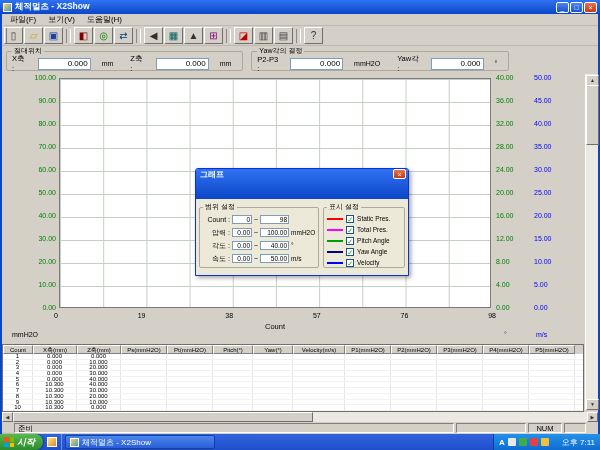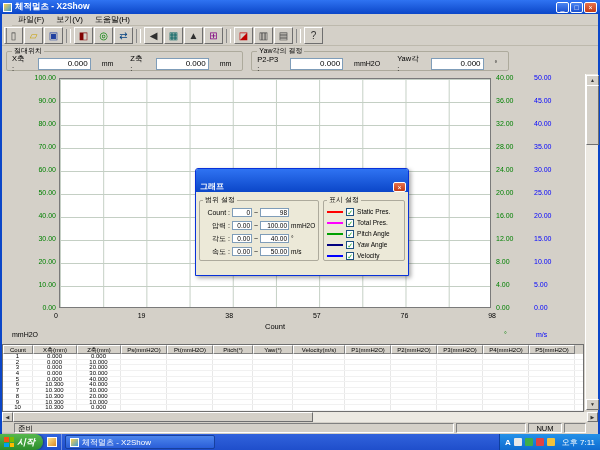--- a/index.html
+++ b/index.html
@@ -7,21 +7,21 @@
   body{position:relative;background:#d4d0c8;font-family:"Liberation Sans",sans-serif;font-size:9px;color:#000}
   .app{position:absolute;inset:0 0 16px 0;background:#d4d0c8;box-shadow:inset 2px 0 0 var(--title_b), inset -2px 0 0 var(--title_b)}
   
   .titlebar{position:absolute;left:0;top:0;right:0;height:14px;background:linear-gradient(180deg,var(--title_a),var(--title_b));display:flex;align-items:center;padding:0 3px;color:#fff}
   .appicon{width:9px;height:9px;background:linear-gradient(135deg,#ffd24a,#3a9ad9);border:1px solid #fff;margin-right:3px}
   .wtitle{font-size:8.5px;font-weight:bold;flex:1;white-space:nowrap;overflow:hidden}
   .winbtns{display:flex;gap:1px}
   .wb{width:13px;height:11px;font-size:7px;line-height:9px;color:#fff;background:linear-gradient(#4a85f2,#1c51cf);border:1px solid #fff;border-radius:2px;text-align:center;padding:0}
   .wb.close{background:linear-gradient(#e8734c,#c33a17)}
   
-  .menubar{position:absolute;left:12px;right:2px;top:14px;height:12px;background:#d4d0c8;display:flex;align-items:center;border-bottom:1px solid #bdb9ad}
+  .menubar{position:absolute;left:4px;right:2px;top:14px;height:12px;background:#d4d0c8;display:flex;align-items:center;border-bottom:1px solid #bdb9ad}
   .menuitem{padding:0 6px;font-size:8px}
   
   .toolbar{position:absolute;left:2px;right:2px;top:26px;height:20px;background:#d4d0c8;display:flex;align-items:center;gap:1px;padding:0 2px;border-bottom:1px solid #bdb9ad}
   .grip{width:3px;height:15px;border-left:1px solid #fff;border-right:1px solid #808080;margin-right:3px}
   .tbtn{width:19px;height:17px;background:#d4d0c8;border:1px solid;border-color:#fff #6f6f6f #6f6f6f #fff;display:flex;align-items:center;justify-content:center;padding:0}
   .tglyph{font-size:10px;line-height:10px}
   .toolbar [data-name="toolbar-separator"]{width:5px;height:14px;border:none;background:none;border-left:1px solid #8a8a8a;border-right:1px solid #fff;margin:0 2px;border-radius:0}
   
   .ctrlpanel{position:absolute;left:2px;right:2px;top:46px;height:26px;display:flex;gap:8px;padding:0 4px;align-items:flex-start}
   fieldset{border:1px solid #adaa9c;border-radius:2px;height:25px;padding:1px 5px 2px;display:block}
@@ -84,24 +84,24 @@
   .winflag .r{background:#f65314}.winflag .g{background:#7cbb00}.winflag .b{background:#00a1f1}.winflag .y{background:#ffbb00}
   .quicklaunch{display:flex;align-items:center;padding:0 4px;border-right:1px solid rgba(255,255,255,.35)}
   .ql-icon{width:10px;height:10px;background:linear-gradient(135deg,#ffe38a,#d98a2b);border:1px solid #fff}
   .taskbtn{display:flex;align-items:center;gap:3px;width:150px;margin:1px 0 1px 3px;padding:0 4px;background:linear-gradient(180deg,#4d86ec,#2a5ed8);border:1px solid #17409e;border-radius:2px;color:#fff;font-size:8px;overflow:hidden;white-space:nowrap}
   .ticon{width:9px;height:9px;background:linear-gradient(135deg,#ffd24a,#3a9ad9);border:1px solid #fff;flex:none}
   .tb-spacer{flex:1}
   .tray{display:flex;align-items:center;gap:3px;padding:0 5px;background:linear-gradient(180deg,var(--tray_a),var(--tray_b));border-left:1px solid #0d3f9e;font-size:8px}
   .trayicon{width:8px;height:8px;border-radius:1px}
   .trayicon.ime{width:auto;height:auto;background:none;font-weight:bold;font-size:8px}
   .ti1{background:#e8e8e8}.ti2{background:#3fae49}.ti3{background:#e04343}.ti4{background:#f0c23c}
-  .clock{margin-left:4px;white-space:nowrap}
+  .clock{margin-left:10px;white-space:nowrap}
   
   .dialog{position:absolute;left:195px;top:168px;width:214px;height:108px;z-index:10;border:1px solid #0831d9;border-radius:3px 3px 0 0;background:#ece9d8;box-shadow:2px 2px 4px rgba(0,0,0,.35)}
-  .dtitle{height:23px;background:linear-gradient(180deg,var(--title_a),var(--title_b));border-radius:2px 2px 0 0;display:flex;align-items:flex-end;padding:0 2px 0 4px;color:#fff;font-size:8px;font-weight:bold}
+  .dtitle{height:30px;background:linear-gradient(180deg,var(--title_a),var(--title_b));border-radius:2px 2px 0 0;display:flex;align-items:flex-start;padding:0 2px 0 4px;color:#fff;font-size:8px;font-weight:bold}
   .dtitle span{flex:1}
   .dclose{width:13px;height:10px;background:linear-gradient(#e8734c,#c33a17);border:1px solid #fff;border-radius:2px;color:#fff;font-size:7px;line-height:7px;text-align:center;padding:0}
   .dbody{padding:3px;display:flex;flex-wrap:wrap;gap:4px}
   .dgrp{height:66px;margin:0;padding:1px 3px}
   .dgrp legend{font-size:7px}
   .dgrp.range{width:120px}
   .dgrp.disp{flex:1}
   .drow{display:flex;align-items:center;gap:2px;height:13px;font-size:7px}
   .dlbl{width:27px;text-align:right}
   .dbox{display:inline-block;width:20px;height:9px;background:#fff;border:1px solid #7f9db9;font-size:6.5px;line-height:8px;text-align:right;padding:0 1px}

